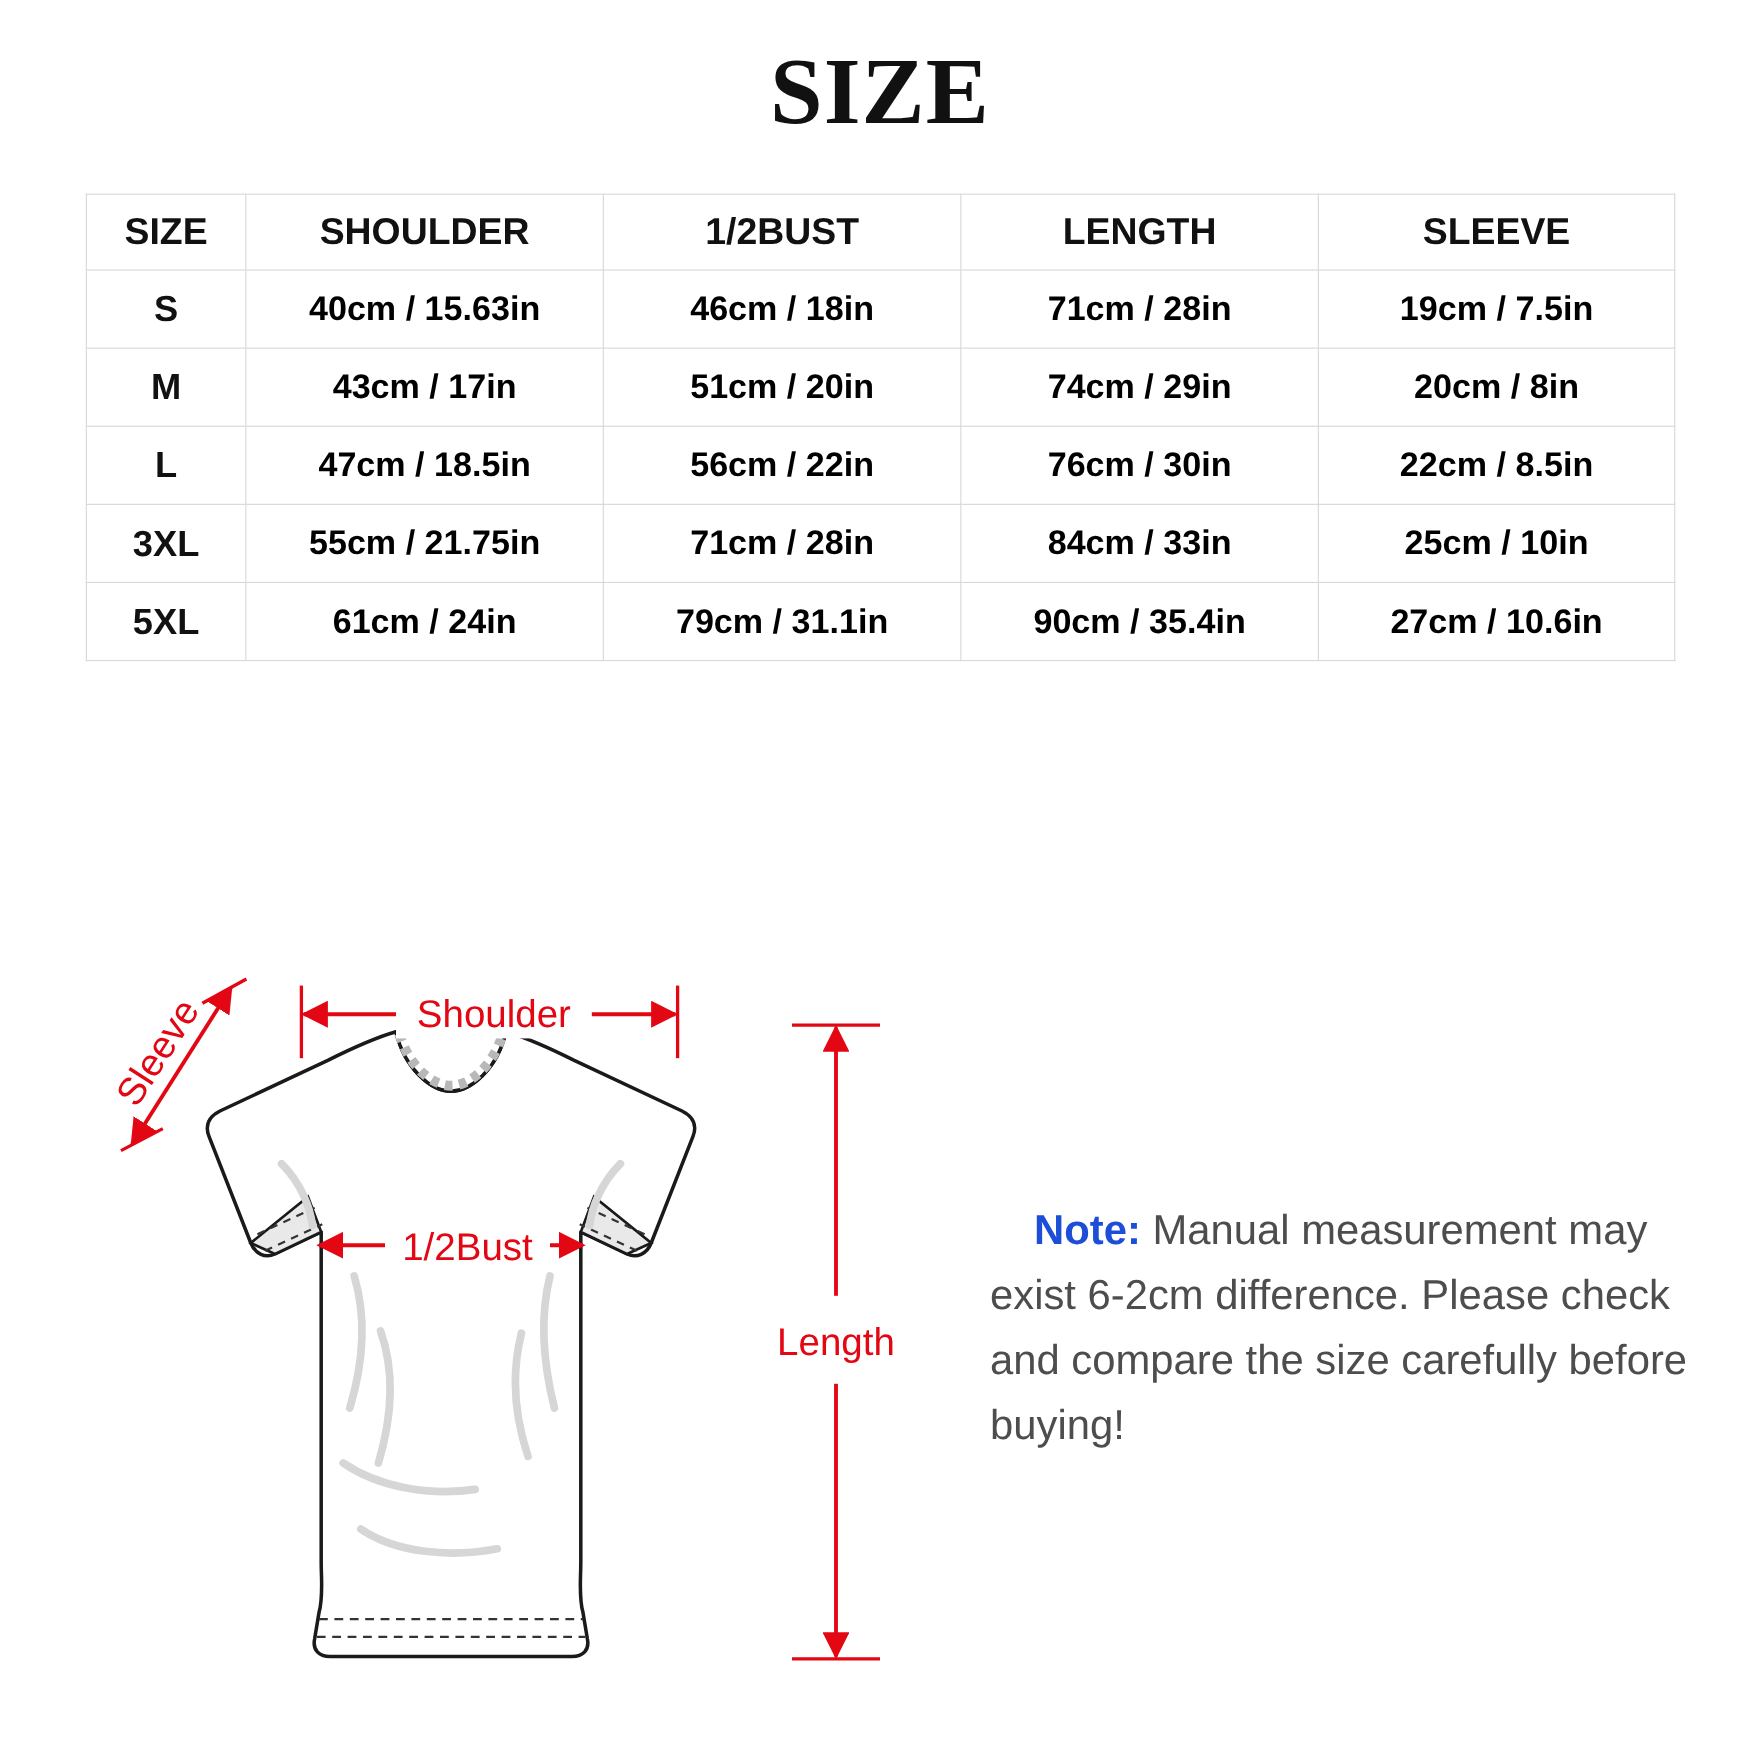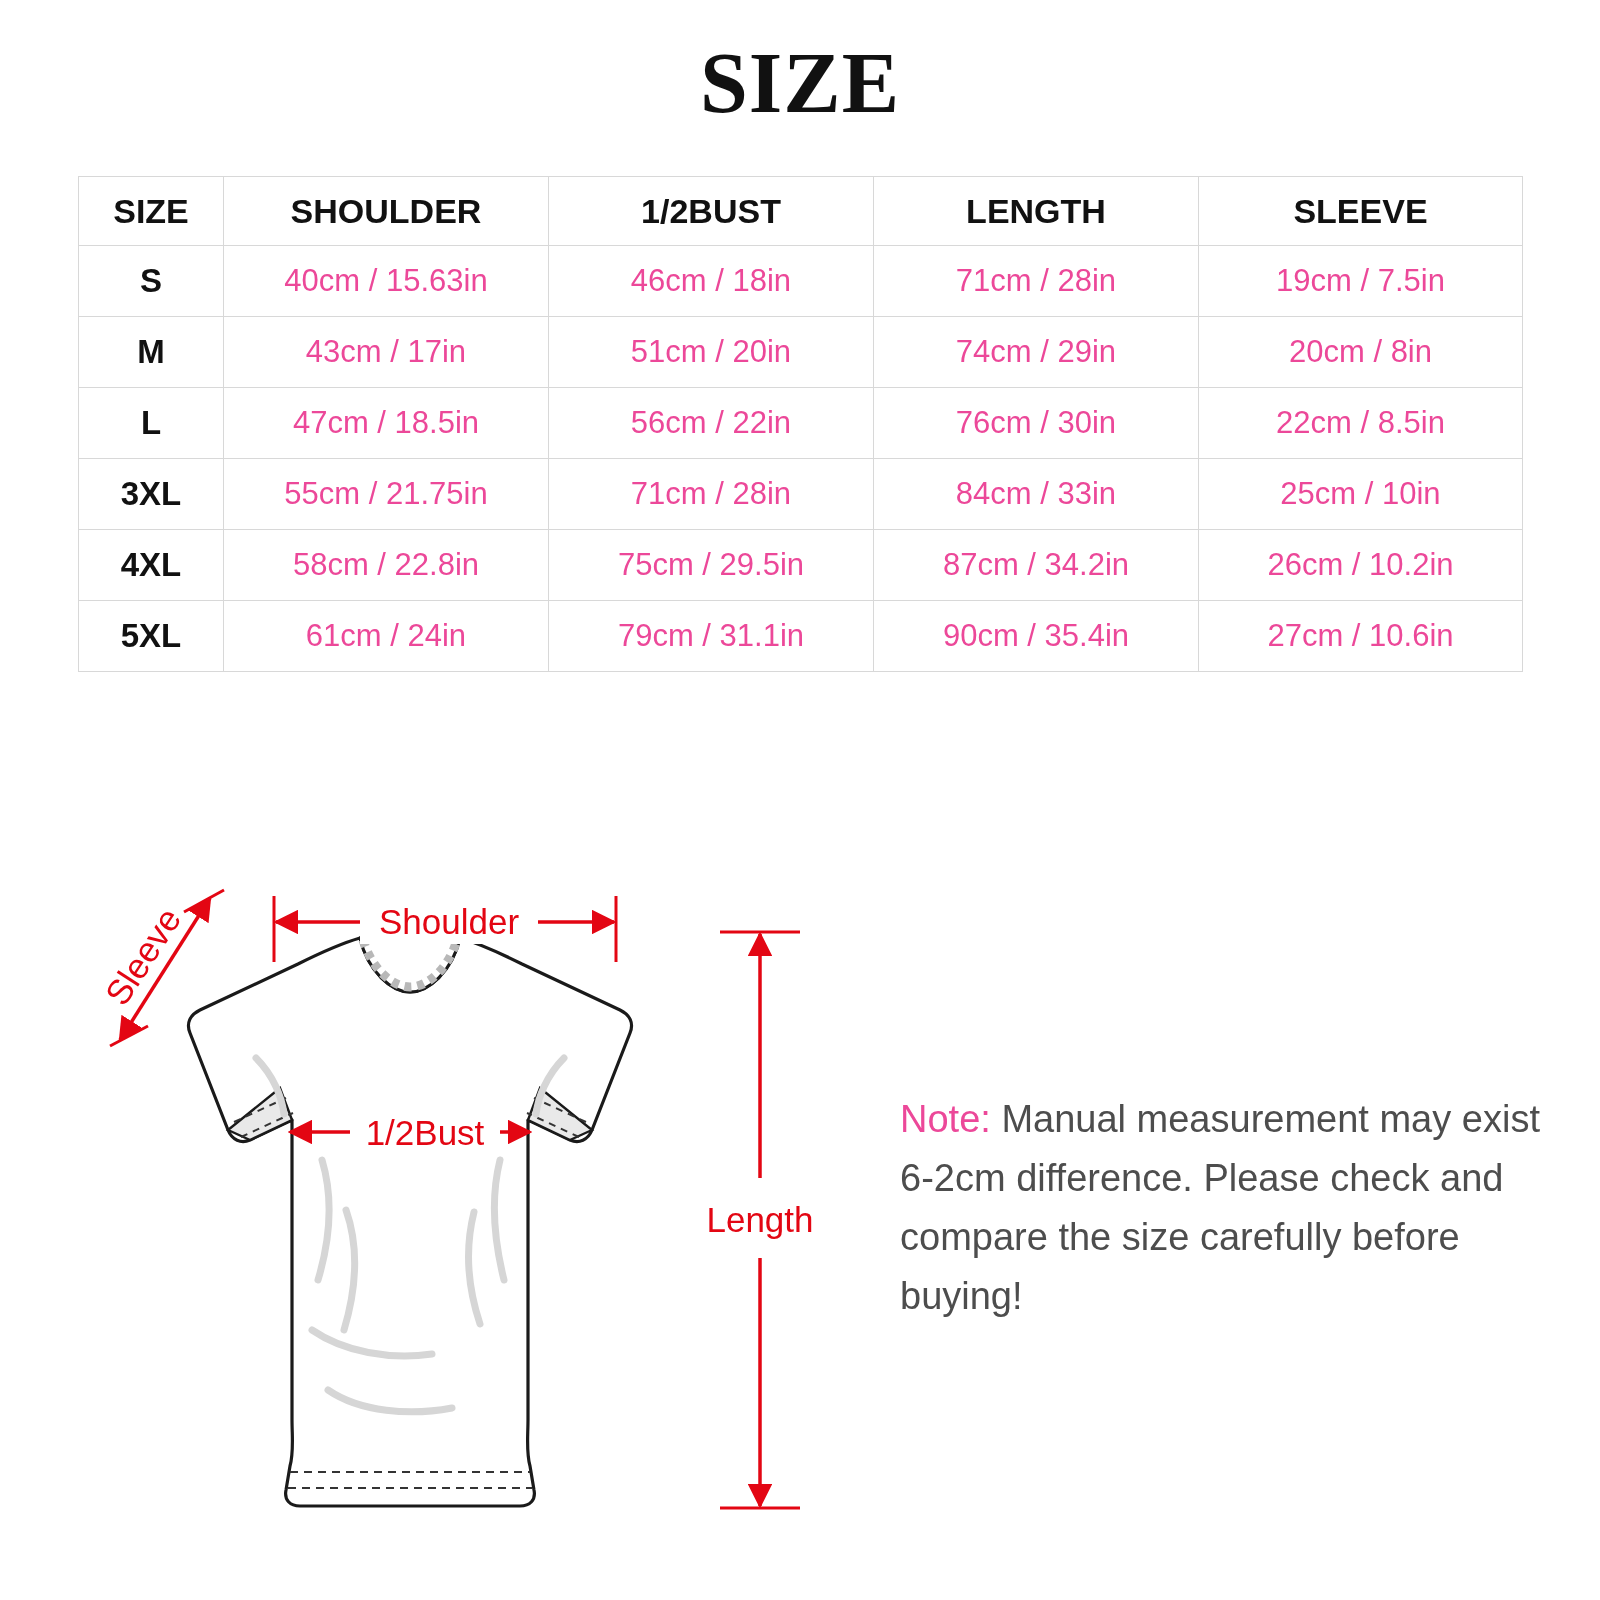--- a/index.html
+++ b/index.html
@@ -52,22 +52,22 @@
     color: #111111;
     height: 68px;
   }
   #size-table tbody td.size-cell {
     font-size: 33px;
     font-weight: bold;
     color: #111111;
   }
   #size-table tbody td.val-cell {
     font-size: 31px;
-    font-weight: normal;
-    color: #ec4899;
+    font-weight: bold;
+    color: #000000;
     text-align: center;
   }
   col.c-size  { width: 145px; }
   col.c-sh    { width: 325px; }
   col.c-bust  { width: 325px; }
   col.c-len   { width: 325px; }
   col.c-slv   { width: 324px; }
 
   
   #diagram {
@@ -87,22 +87,23 @@
   #note {
     position: absolute;
     left: 900px;
     top: 1090px;
     width: 640px;
     font-size: 38px;
     line-height: 1.55;
     color: #4d4d4d;
   }
   #note .note-label {
-    font-weight: normal;
-    color: #ec4899;
+    font-weight: bold;
+    color: #1d4ed8;
+    margin-left: 40px;
   }
 </style>
 </head>
 <body>
 
 <div id="title">SIZE</div>
 
 <table id="size-table">
   <colgroup>
     <col class="c-size">
@@ -141,27 +142,20 @@
       <td class="val-cell">56cm / 22in</td>
       <td class="val-cell">76cm / 30in</td>
       <td class="val-cell">22cm / 8.5in</td>
     </tr>
     <tr>
       <td class="size-cell">3XL</td>
       <td class="val-cell">55cm / 21.75in</td>
       <td class="val-cell">71cm / 28in</td>
       <td class="val-cell">84cm / 33in</td>
       <td class="val-cell">25cm / 10in</td>
-    </tr>
-    <tr>
-      <td class="size-cell">4XL</td>
-      <td class="val-cell">58cm / 22.8in</td>
-      <td class="val-cell">75cm / 29.5in</td>
-      <td class="val-cell">87cm / 34.2in</td>
-      <td class="val-cell">26cm / 10.2in</td>
     </tr>
     <tr>
       <td class="size-cell">5XL</td>
       <td class="val-cell">61cm / 24in</td>
       <td class="val-cell">79cm / 31.1in</td>
       <td class="val-cell">90cm / 35.4in</td>
       <td class="val-cell">27cm / 10.6in</td>
     </tr>
   </tbody>
 </table>

